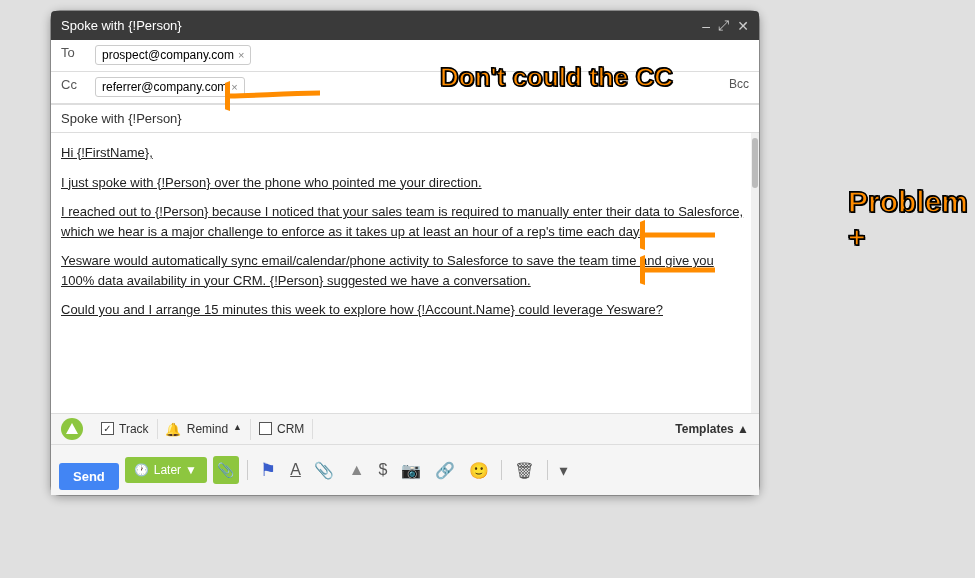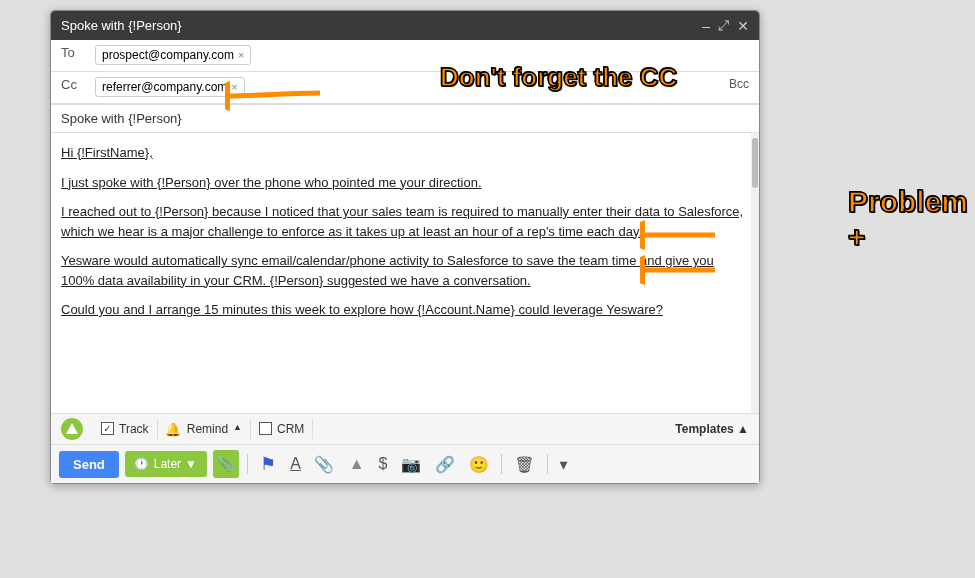--- a/index.html
+++ b/index.html
@@ -21,21 +21,21 @@
       align-items: flex-start;
       justify-content: center;
       width: 975px;
       height: 578px;
     }
 
     
     .email-window {
       width: 710px;
       border: 1px solid #888;
-      border-radius: 4px;
+      border-radius: 10px;
       background: #fff;
       box-shadow: 0 2px 10px rgba(0,0,0,0.3);
       display: flex;
       flex-direction: column;
       position: absolute;
       left: 50px;
       top: 10px;
     }
 
     
@@ -224,20 +224,21 @@
     }
     .btn-send {
       background: #4285f4;
       color: #fff;
       border: none;
       border-radius: 3px;
       padding: 6px 14px;
       font-size: 13px;
       font-weight: bold;
       cursor: pointer;
+      margin-top: 13px;
     }
     .btn-later {
       background: #8dc63f;
       color: #fff;
       border: none;
       border-radius: 3px;
       padding: 6px 10px;
       font-size: 12px;
       cursor: pointer;
       display: flex;
@@ -393,21 +394,21 @@
       <button class="btn-icon-flat">🗑</button>
 
       <div class="separator-v"></div>
 
       <button class="btn-icon-flat">▾</button>
     </div>
 
   </div>
 
   <div class="annotation" style="top: 62px; left: 440px; pointer-events:none;">
-    <span style="font-size:26px; font-weight:900; color:#ff8c00; font-family:'Arial Black',Arial,sans-serif; -webkit-text-stroke:1.5px #000; white-space:nowrap; display:block; text-shadow: 1px 1px 0 #000, -1px -1px 0 #000;">Don't forget the CC</span>
+    <span style="font-size:26px; font-weight:900; color:#ff8c00; font-family:'Arial Black',Arial,sans-serif; -webkit-text-stroke:1.5px #000; white-space:nowrap; display:block; text-shadow: 1px 1px 0 #000, -1px -1px 0 #000;">Don't could the CC</span>
   </div>
 
   <svg class="annotation arrow-svg" style="position:absolute; top:78px; left:225px; pointer-events:none;" width="100" height="35">
     <defs>
       <marker id="arrowhead-cc" markerWidth="8" markerHeight="6" refX="0" refY="3" orient="auto">
         <polygon points="0 0, 8 3, 0 6" fill="#ff8c00"></polygon>
       </marker>
     </defs>
     <path d="M 95 15 C 60 15, 30 18, 5 18" stroke="#ff8c00" stroke-width="5" fill="none" marker-end="url(#arrowhead-cc)"></path>
   </svg>

